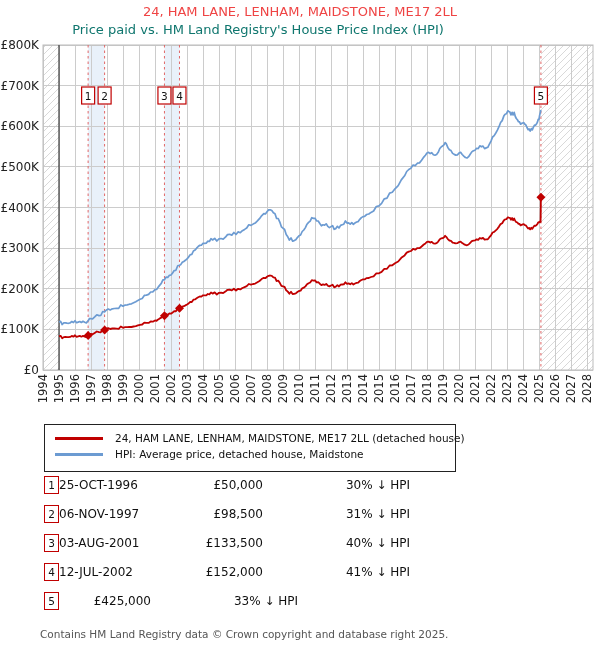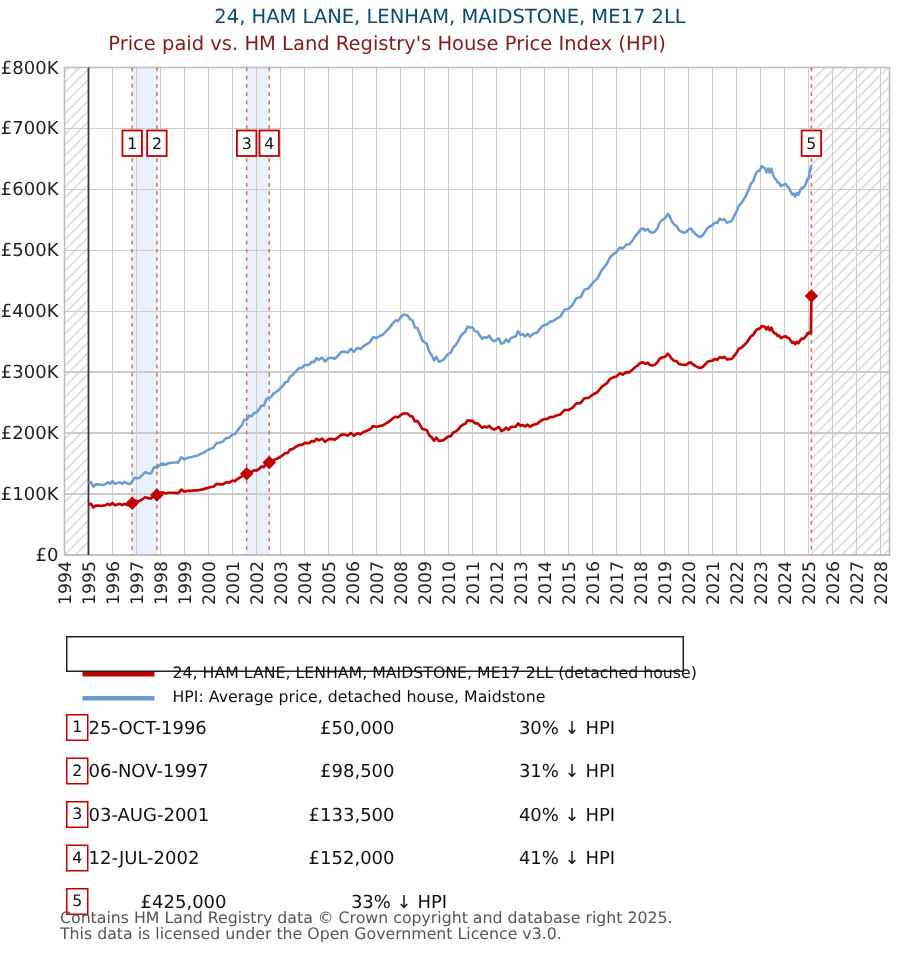--- a/index.html
+++ b/index.html
@@ -1,34 +1,34 @@
 <!DOCTYPE html>
 <html><head>
 <meta charset="utf-8">
 <style>
   html,body{margin:0;padding:0;background:#ffffff;}
   body{width:600px;height:650px;font-family:"DejaVu Sans","Liberation Sans",sans-serif;}
   .page{position:relative;width:600px;height:650px;overflow:hidden;background:#fff;}
-  .title1{position:absolute;top:4px;left:0;width:600px;text-align:center;font-size:13px;color:#0c4a6e;}
-  .title2{position:absolute;top:22px;left:0;width:516px;text-align:center;font-size:13px;color:#7f1d1d;}
+  .title1{position:absolute;top:4px;left:0;width:600px;text-align:center;font-size:13px;color:#ef4444;}
+  .title2{position:absolute;top:22px;left:0;width:516px;text-align:center;font-size:13px;color:#0f766e;}
   svg.chart{position:absolute;top:0;left:0;}
-  .legend{position:absolute;left:44px;top:424px;width:412px;height:24px;border:1px solid #222;
-          background:#fff;box-sizing:border-box;padding:16px 0 0 10px;}
+  .legend{position:absolute;left:44px;top:424px;width:412px;height:48px;border:1px solid #222;
+          background:#fff;box-sizing:border-box;padding:5px 0 0 10px;}
   .lrow{display:flex;align-items:center;height:16px;}
   .lline{width:48px;height:3px;flex:0 0 48px;margin-right:12px;}
   .llabel{font-size:10.5px;color:#111;white-space:nowrap;}
   .txtable{position:absolute;left:44px;top:470px;width:480px;font-size:12px;color:#111;}
   .trow{display:flex;align-items:center;height:29px;}
   .tnum{box-sizing:border-box;width:15px;height:18px;border:1.2px solid #c00000;background:#fff;
         display:flex;align-items:center;justify-content:center;font-size:10.5px;flex:0 0 15px;}
   .tdate{flex:0 0 112px;text-align:left;}
   .tprice{flex:0 0 92px;text-align:right;}
   .tgap{flex:0 0 50px;}
   .tpct{flex:0 0 130px;text-align:center;}
-  .footer{position:absolute;left:40px;top:607px;font-size:10.5px;line-height:11px;color:#555;}
+  .footer{position:absolute;left:40px;top:629px;font-size:10.5px;line-height:11px;color:#555;}
 </style>
 </head>
 <body>
 
 <div class="page">
   <div class="title1">24, HAM LANE, LENHAM, MAIDSTONE, ME17 2LL</div>
   <div class="title2">Price paid vs. HM Land Registry's House Price Index (HPI)</div>
 
   <svg id="chart" class="chart" width="600" height="418" viewBox="0 0 600 418" xmlns="http://www.w3.org/2000/svg">
       <defs>
@@ -199,15 +199,14 @@
       <div class="trow">
         <span class="tnum">5</span>
         <span class="tprice">£425,000</span>
         <span class="tgap"></span>
         <span class="tpct">33% ↓ HPI</span>
       </div>
     </div>
 
   <div class="footer">
     <div>Contains HM Land Registry data © Crown copyright and database right 2025.</div>
-    <div>This data is licensed under the Open Government Licence v3.0.</div>
   </div>
 </div>
 
 </body></html>

